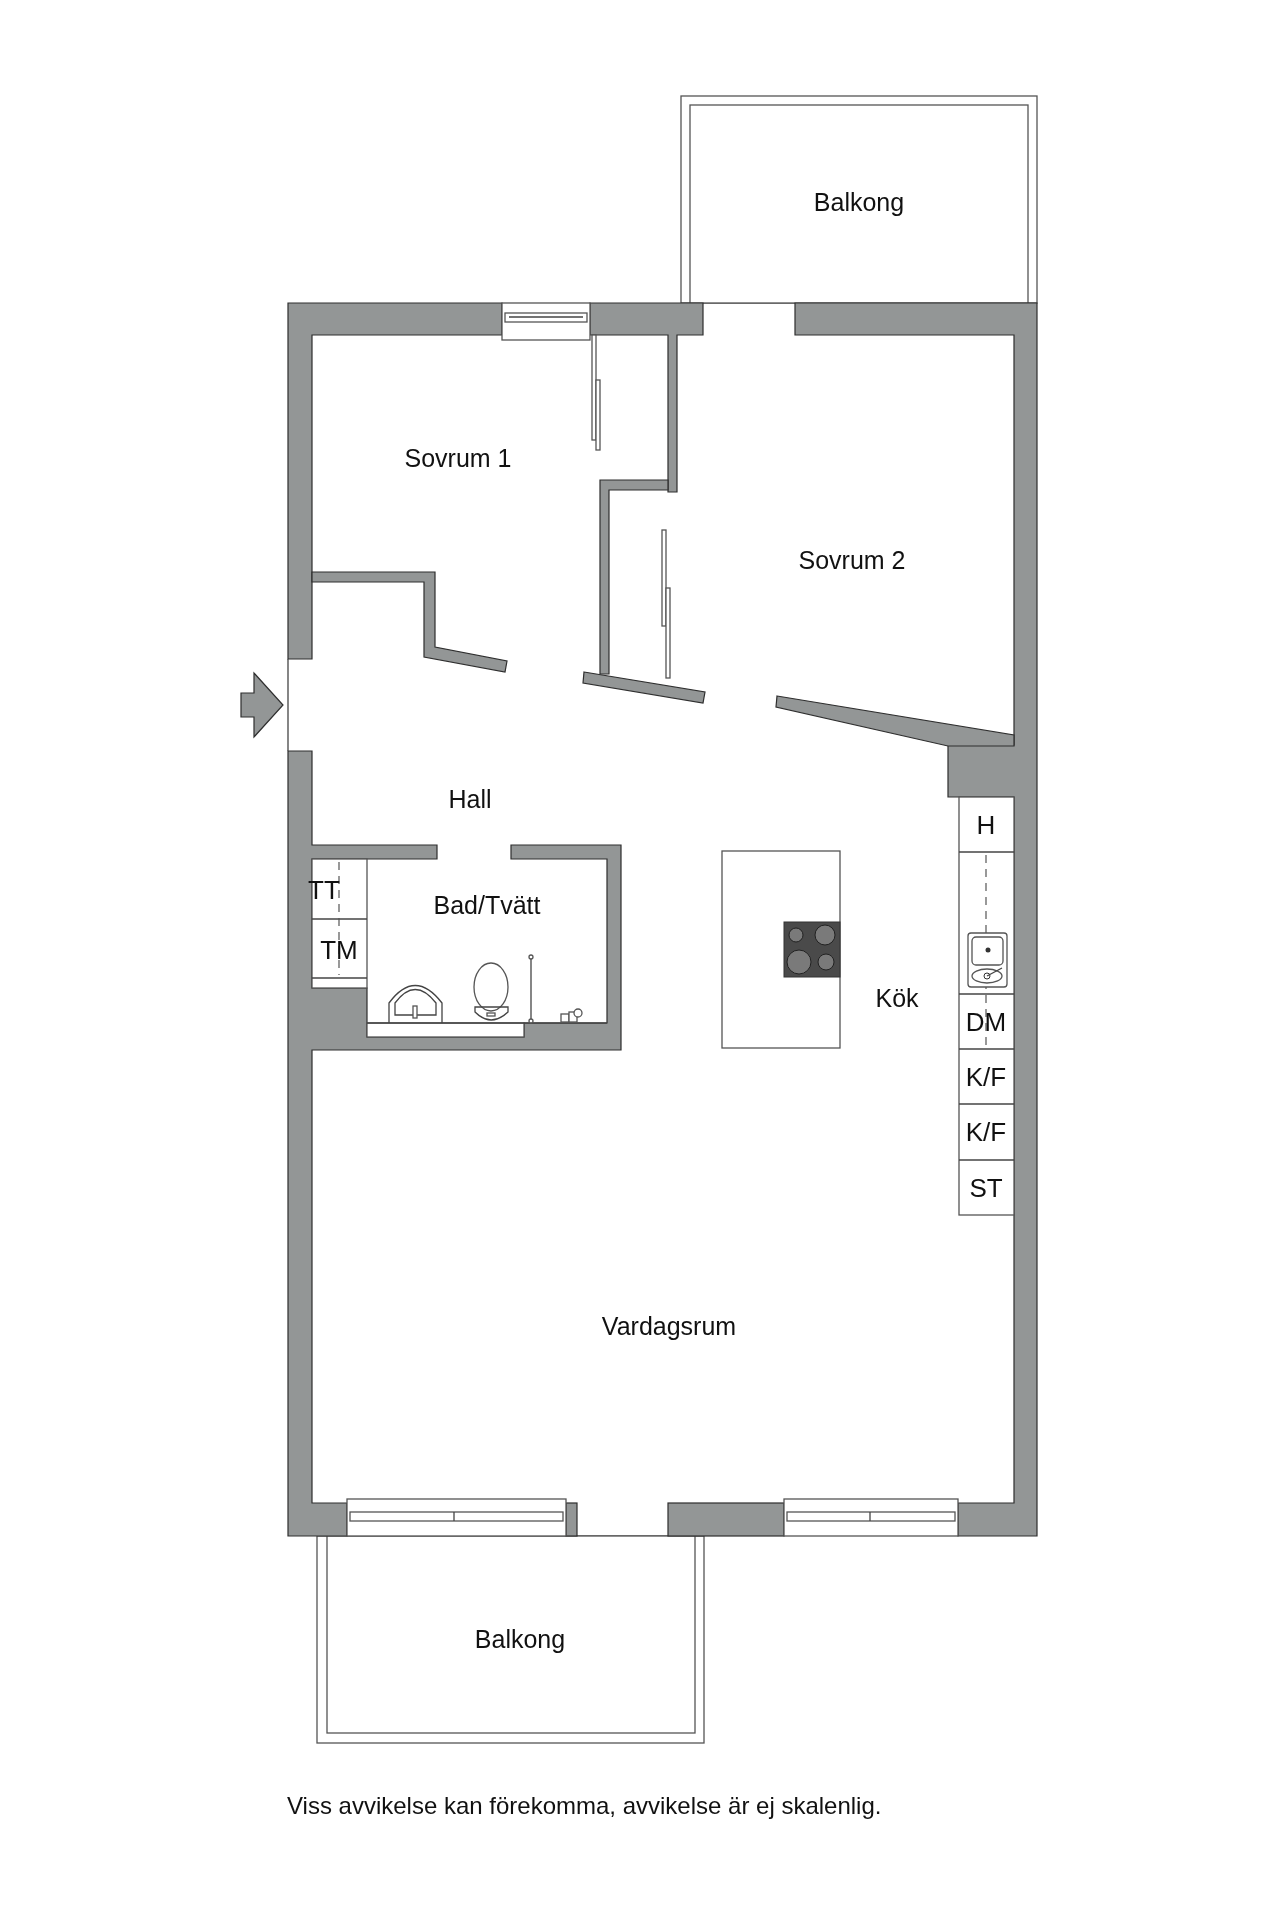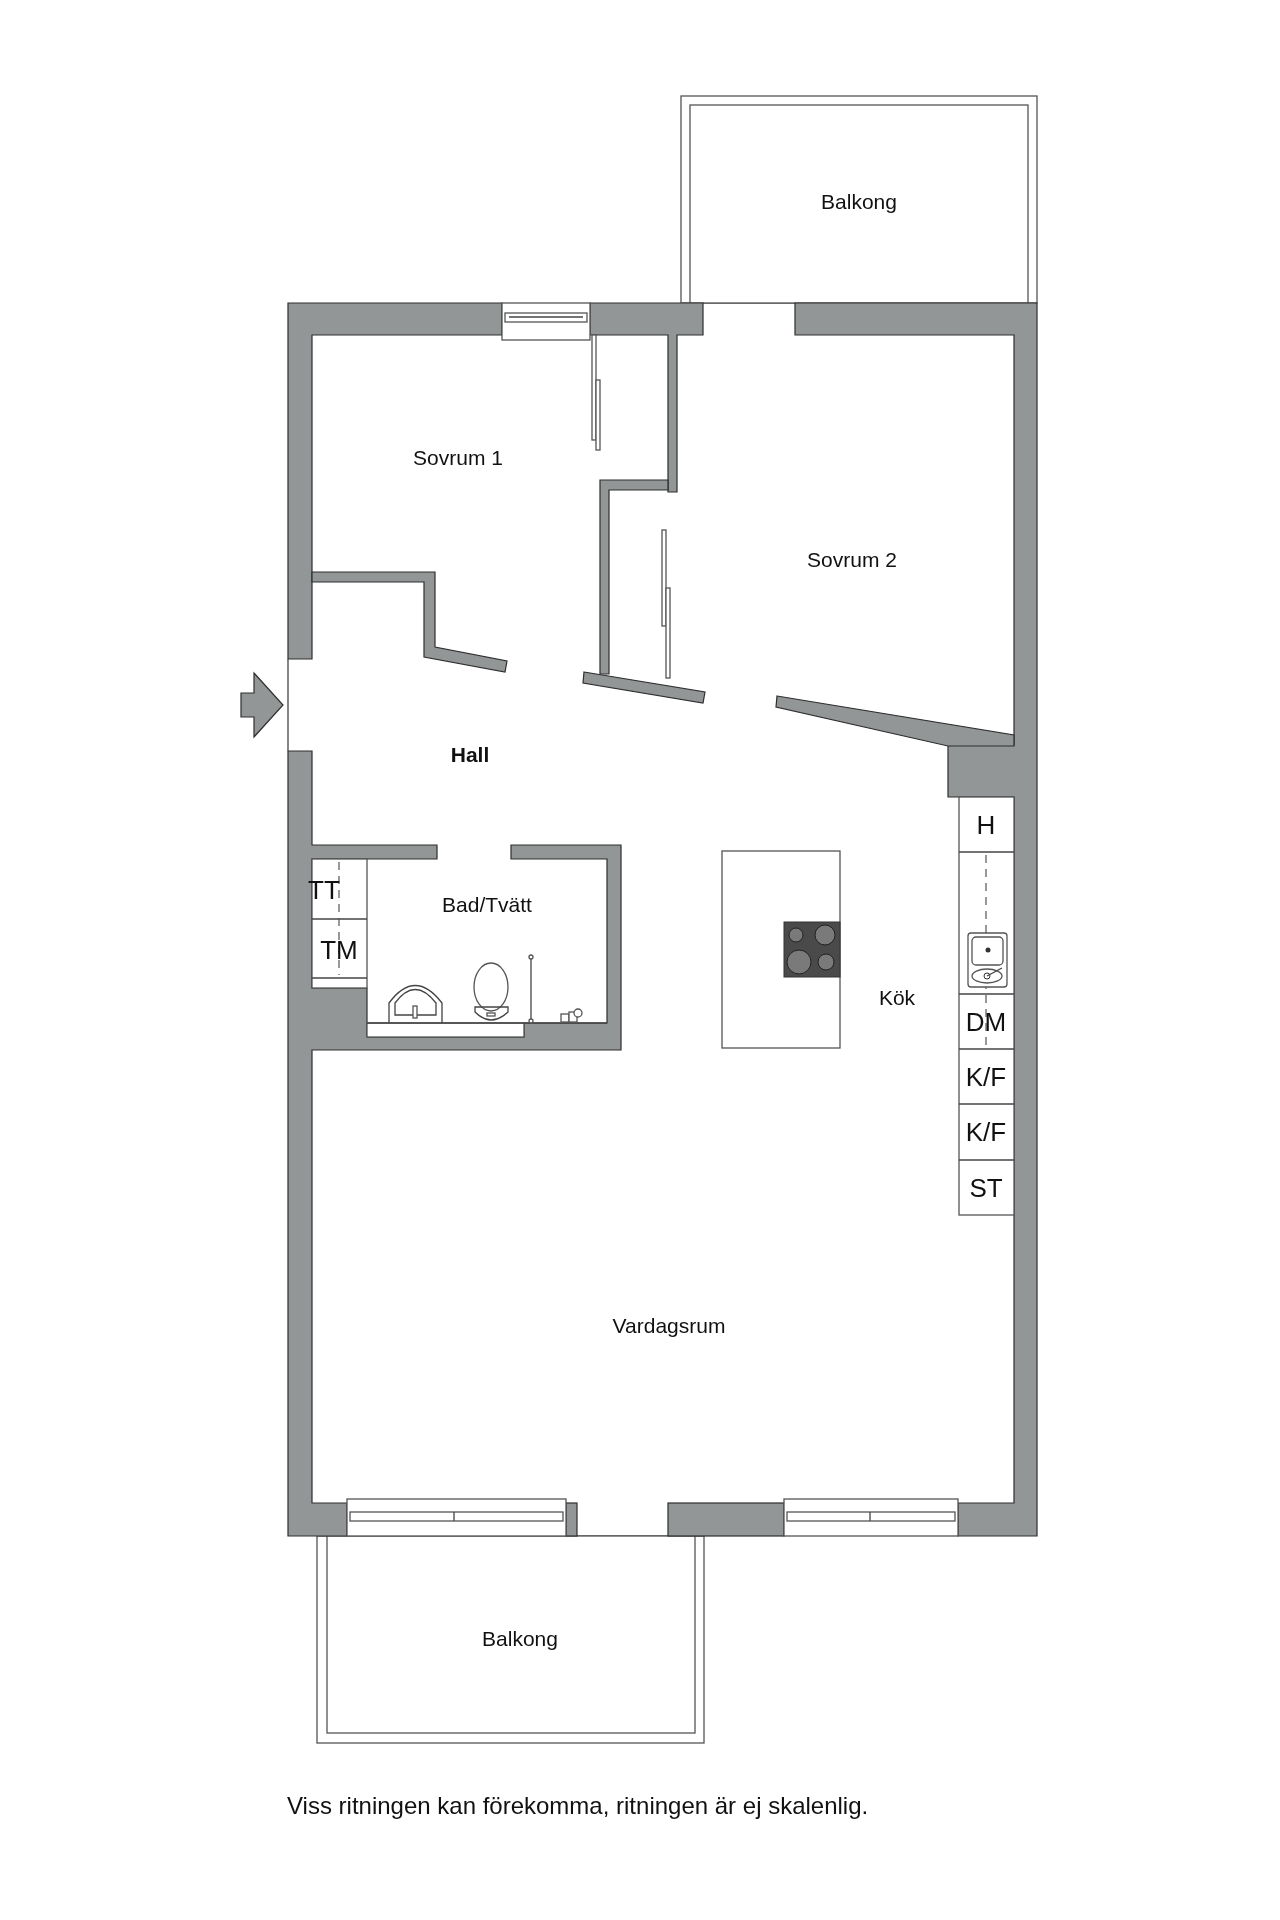--- a/index.html
+++ b/index.html
@@ -1,19 +1,19 @@
 <!DOCTYPE html>
 <html><head>
 <meta charset="utf-8">
 <style>
   html, body { margin:0; padding:0; background:#ffffff; }
   body { width:1280px; height:1920px; position:relative; overflow:hidden; font-family:"Liberation Sans", "DejaVu Sans", sans-serif; }
   #plan { position:absolute; left:0; top:0; width:1280px; height:1920px; }
   .lbl { position:absolute; transform:translate(-50%,-50%); color:#111; white-space:nowrap; font-family:"Liberation Sans", sans-serif; }
-  .room { font-size:21px; }
+  .room { font-size:25px; }
   .small { font-size:26px; }
   .disclaimer { position:absolute; left:287px; top:1792px; font-size:24px; color:#111; font-family:"Liberation Sans", sans-serif; white-space:nowrap; }
   .wall { fill:#939696; stroke:#2e2e2e; stroke-width:1.2; }
   .thin { fill:#ffffff; stroke:#555; stroke-width:1.3; }
   .line { fill:none; stroke:#444; stroke-width:1.3; }
   .dash { fill:none; stroke:#555; stroke-width:1.2; stroke-dasharray:8 6; }
 </style>
 </head>
 <body>
 
@@ -137,28 +137,28 @@
       <circle cx="988" cy="950" r="2.5" fill="#333"></circle>
       <circle cx="987" cy="976" r="3" fill="none" stroke="#333"></circle>
       <line x1="987" y1="976" x2="1002" y2="968" class="line"></line>
     </g>
   </g>
 </svg>
 
 <div class="lbl room" style="left:859px;top:202px;">Balkong</div>
 <div class="lbl room" style="left:458px;top:458px;">Sovrum 1</div>
 <div class="lbl room" style="left:852px;top:560px;">Sovrum 2</div>
-<div class="lbl room" style="left:470px;top:755px;font-weight:bold;">Hall</div>
+<div class="lbl room" style="left:470px;top:799px;">Hall</div>
 <div class="lbl room" style="left:487px;top:905px;">Bad/Tvätt</div>
 <div class="lbl room" style="left:897px;top:998px;">Kök</div>
 <div class="lbl room" style="left:669px;top:1326px;">Vardagsrum</div>
 <div class="lbl room" style="left:520px;top:1639px;">Balkong</div>
 
 <div class="lbl small" style="left:324px;top:890px;">TT</div>
 <div class="lbl small" style="left:339px;top:950px;">TM</div>
 
 <div class="lbl small" style="left:986px;top:825px;">H</div>
 <div class="lbl small" style="left:986px;top:1022px;">DM</div>
 <div class="lbl small" style="left:986px;top:1077px;">K/F</div>
 <div class="lbl small" style="left:986px;top:1132px;">K/F</div>
 <div class="lbl small" style="left:986px;top:1188px;">ST</div>
 
-<div class="disclaimer">Viss ritningen kan förekomma, ritningen är ej skalenlig.</div>
+<div class="disclaimer">Viss avvikelse kan förekomma, avvikelse är ej skalenlig.</div>
 
 </body></html>

